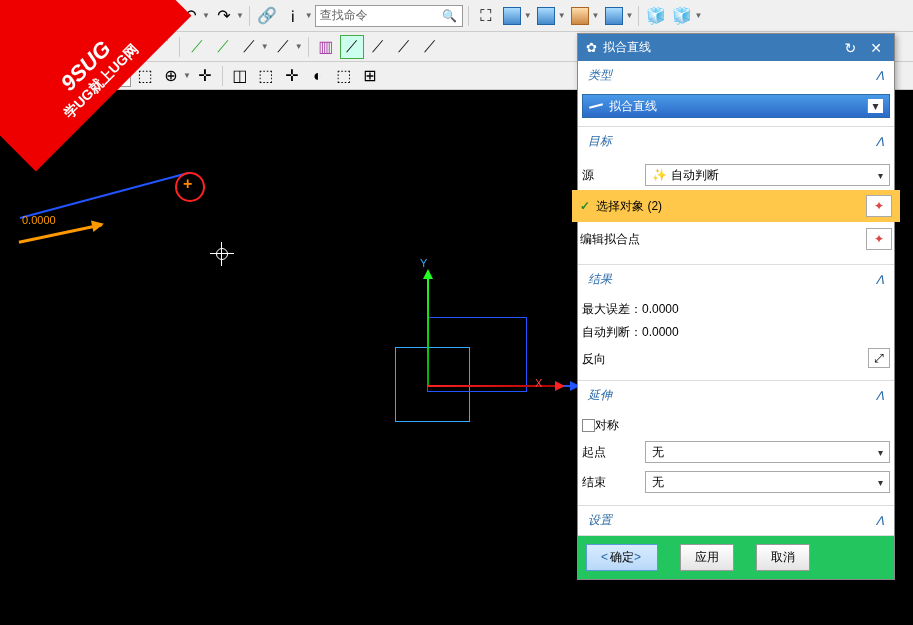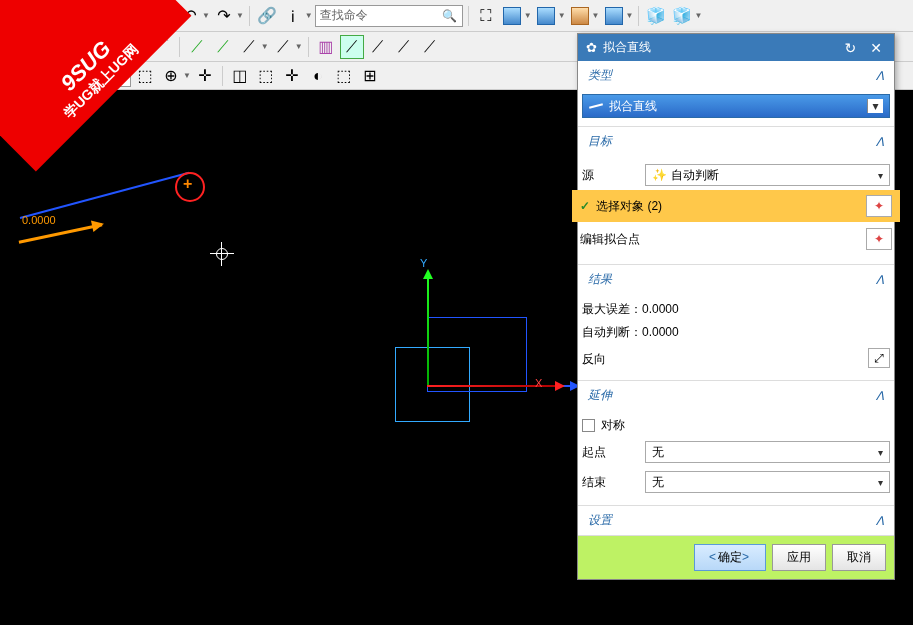--- a/index.html
+++ b/index.html
@@ -48,24 +48,24 @@
 .sel-row .chk { color: #2a8a2a; margin-right: 6px; font-weight: bold; }
 .sel-row .target { margin-left: auto; width: 26px; height: 22px; background: #fff; border: 1px solid #aaa; display: flex; align-items: center; justify-content: center; color: #d44; }
 
 .edit-row { display: flex; align-items: center; padding: 6px 8px; margin: 0 -10px; }
 .edit-row .target { margin-left: auto; width: 26px; height: 22px; background: #fff; border: 1px solid #aaa; display: flex; align-items: center; justify-content: center; color: #d44; }
 
 .result-line { padding: 3px 0; }
 .reverse-row { display: flex; align-items: flex-end; padding: 4px 0; }
 .reverse-row .swap { margin-left: auto; width: 22px; height: 20px; border: 1px solid #aaa; display: flex; align-items: center; justify-content: center; cursor: pointer; }
 
-.checkbox-row { display: flex; align-items: center; gap: 6px; padding: 3px 0; }
+.checkbox-row { display: flex; align-items: center; padding: 3px 0; }
 .cb { width: 13px; height: 13px; border: 1px solid #888; background: #fff; }
 
-.dlg-buttons { display: flex; justify-content: flex-end; gap: 6px; padding: 8px; background: #bef264; }
+.dlg-buttons { display: flex; gap: 22px; padding: 8px; background: #22c55e; }
 .dlg-btn { border: 1px solid #999; background: linear-gradient(#fff,#e4e4e4); padding: 4px 14px; font-size: 12px; cursor: pointer; }
 .dlg-btn.primary { background: linear-gradient(#d8ecff,#b8d8f8); border-color: #5a9ad8; }
 .dlg-btn .arr { color: #2a6aa8; margin-right: 2px; }
 
 
 .red-circle { position: absolute; width: 30px; height: 30px; border: 2px solid #f22; border-radius: 50%; left: 175px; top: 80px; }
 .orange-plus { position: absolute; left: 183px; top: 83px; color: #f80; font-size: 16px; font-weight: bold; }
 .blue-line { position: absolute; width: 175px; height: 2px; background: #25f; left: 20px; top: 125px; transform: rotate(-15deg); transform-origin: left center; }
 .orange-arrow { position: absolute; left: 18px; top: 140px; width: 85px; height: 3px; background: #f90; transform: rotate(-12deg); }
 .orange-arrow::after { content: ''; position: absolute; right: -8px; top: -5px; border: 6px solid transparent; border-left: 12px solid #f90; }

